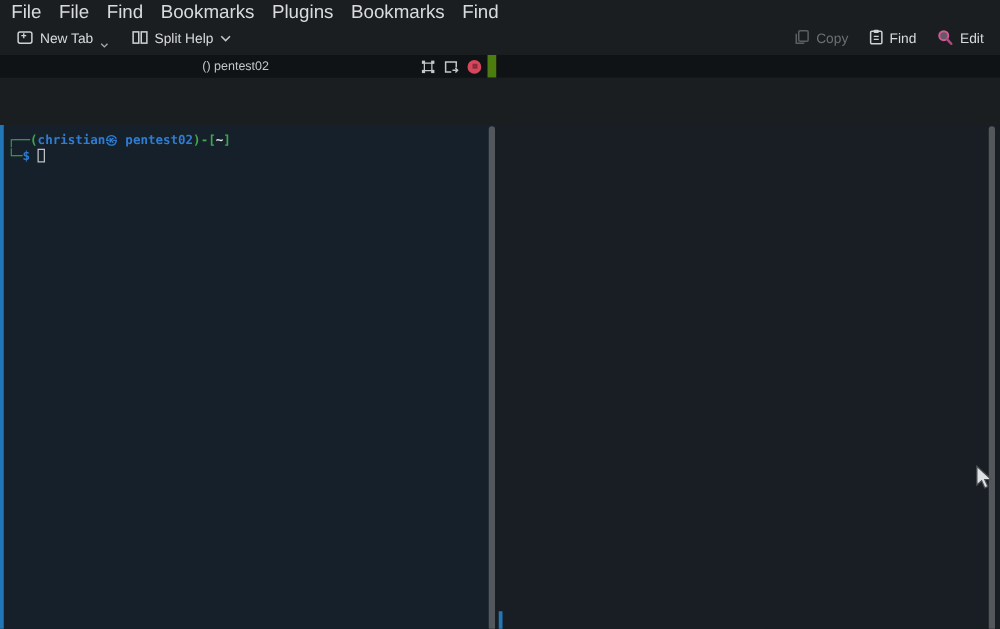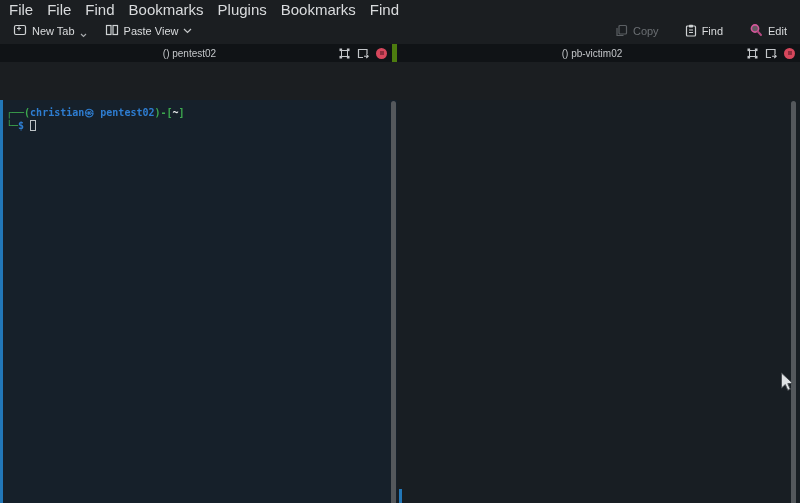--- a/index.html
+++ b/index.html
@@ -24,30 +24,30 @@
   .toolbar {
     height:26px; display:flex; align-items:center;
     background:#1b1e21; padding:0 8px;
   }
   .tbtn {
     display:flex; align-items:center; gap:5px;
     font-size:11px; color:#d9dbdd; padding:3px 5px;text-align:center;
   }
   .tbtn.disabled { color:#6b6f73; }
   .toolbar .spacer { flex:1; }
-  .toolbar .right-group { display:flex; align-items:center; gap:16px; }
+  .toolbar .right-group { display:flex; align-items:center; gap:6px; }
   .chev-small svg, .chev svg { display:block; }
 
   
   .headers { display:flex; height:18px; background:#101316; }
   .pane-header {
     position:relative; display:flex; align-items:center;
     background:#101316; height:18px;
   }
-  .pane-header.left  { width:397px; border-right:5px solid #4d7c0f; }
+  .pane-header.left  { width:397px; border-right:7px solid #4d7c0f; }
   .pane-header.right { flex:1; }
   .pane-title {
     flex:1; text-align:center; font-size:10px; color:#c3c6c9;
     padding-left:40px; 
   }
   .hdr-icons { display:flex; align-items:center; gap:7px; padding-right:5px; }
   .hdr-icons .hicon { display:flex; align-items:center; }
 
   
   .terminals { display:flex; height:429px;margin-top:38px; }
@@ -136,21 +136,21 @@
     </span>
   </div>
 
   <div class="tbtn" style="margin-left:8px;">
     <span class="hicon">
       <svg width="14" height="12" viewBox="0 0 14 12">
         <rect x="1.5" y="1.5" width="4.5" height="9" fill="none" stroke="#cfd2d4" stroke-width="1.2"></rect>
         <rect x="8" y="1.5" width="4.5" height="9" fill="none" stroke="#cfd2d4" stroke-width="1.2"></rect>
       </svg>
     </span>
-    <span>Paste View</span>
+    <span>Split Help</span>
     <span class="chev">
       <svg width="9" height="6" viewBox="0 0 9 6">
           <path d="M1 1 L4.5 4.5 L8 1" fill="none" stroke="#c5c8ca" stroke-width="1.2"></path>
         </svg>
     </span>
   </div>
 
   <div class="spacer"></div>
 
   <div class="right-group">
@@ -205,43 +205,20 @@
           <path d="M10 6 V1.5 H1.5 v8 H6" fill="none" stroke="#c3c6c9" stroke-width="1.2"></path>
           <path d="M7 8.2 h4 M9.3 6.4 L11.2 8.2 L9.3 10" fill="none" stroke="#c3c6c9" stroke-width="1.1"></path>
         </svg>
       </span>
       <span class="hicon">
           <span class="red-close"></span>
         </span>
     </span>
   </div>
 
-  <div class="pane-header right">
-    <span class="pane-title">() pb-victim02</span>
-    <span class="hdr-icons">
-      <span class="hicon">
-        <svg width="11" height="11" viewBox="0 0 11 11">
-          <rect x="2.5" y="2.5" width="6" height="6" fill="none" stroke="#c3c6c9" stroke-width="1"></rect>
-          <rect x="0.5" y="0.5" width="2.6" height="2.6" fill="#c3c6c9"></rect>
-          <rect x="7.9" y="0.5" width="2.6" height="2.6" fill="#c3c6c9"></rect>
-          <rect x="0.5" y="7.9" width="2.6" height="2.6" fill="#c3c6c9"></rect>
-          <rect x="7.9" y="7.9" width="2.6" height="2.6" fill="#c3c6c9"></rect>
-        </svg>
-      </span>
-      <span class="hicon">
-        <svg width="12" height="11" viewBox="0 0 12 11">
-          <path d="M10 6 V1.5 H1.5 v8 H6" fill="none" stroke="#c3c6c9" stroke-width="1.2"></path>
-          <path d="M7 8.2 h4 M9.3 6.4 L11.2 8.2 L9.3 10" fill="none" stroke="#c3c6c9" stroke-width="1.1"></path>
-        </svg>
-      </span>
-      <span class="hicon">
-          <span class="red-close"></span>
-        </span>
-    </span>
-  </div>
 </div>
 
 <div class="terminals">
 
   <div class="pane left">
     <div class="accent-line"></div>
     <div class="term-line l1"><span class="c-frame">┌──(</span><span class="c-user">christian㉿ pentest02</span><span class="c-frame">)-[</span><span class="c-path">~</span><span class="c-frame">]</span></div>
     <div class="term-line l2"><span class="c-frame">└─</span><span class="c-dollar">$ </span><span class="cursor-hollow"></span></div>
     <div class="scroll-thumb"></div>
   </div>

